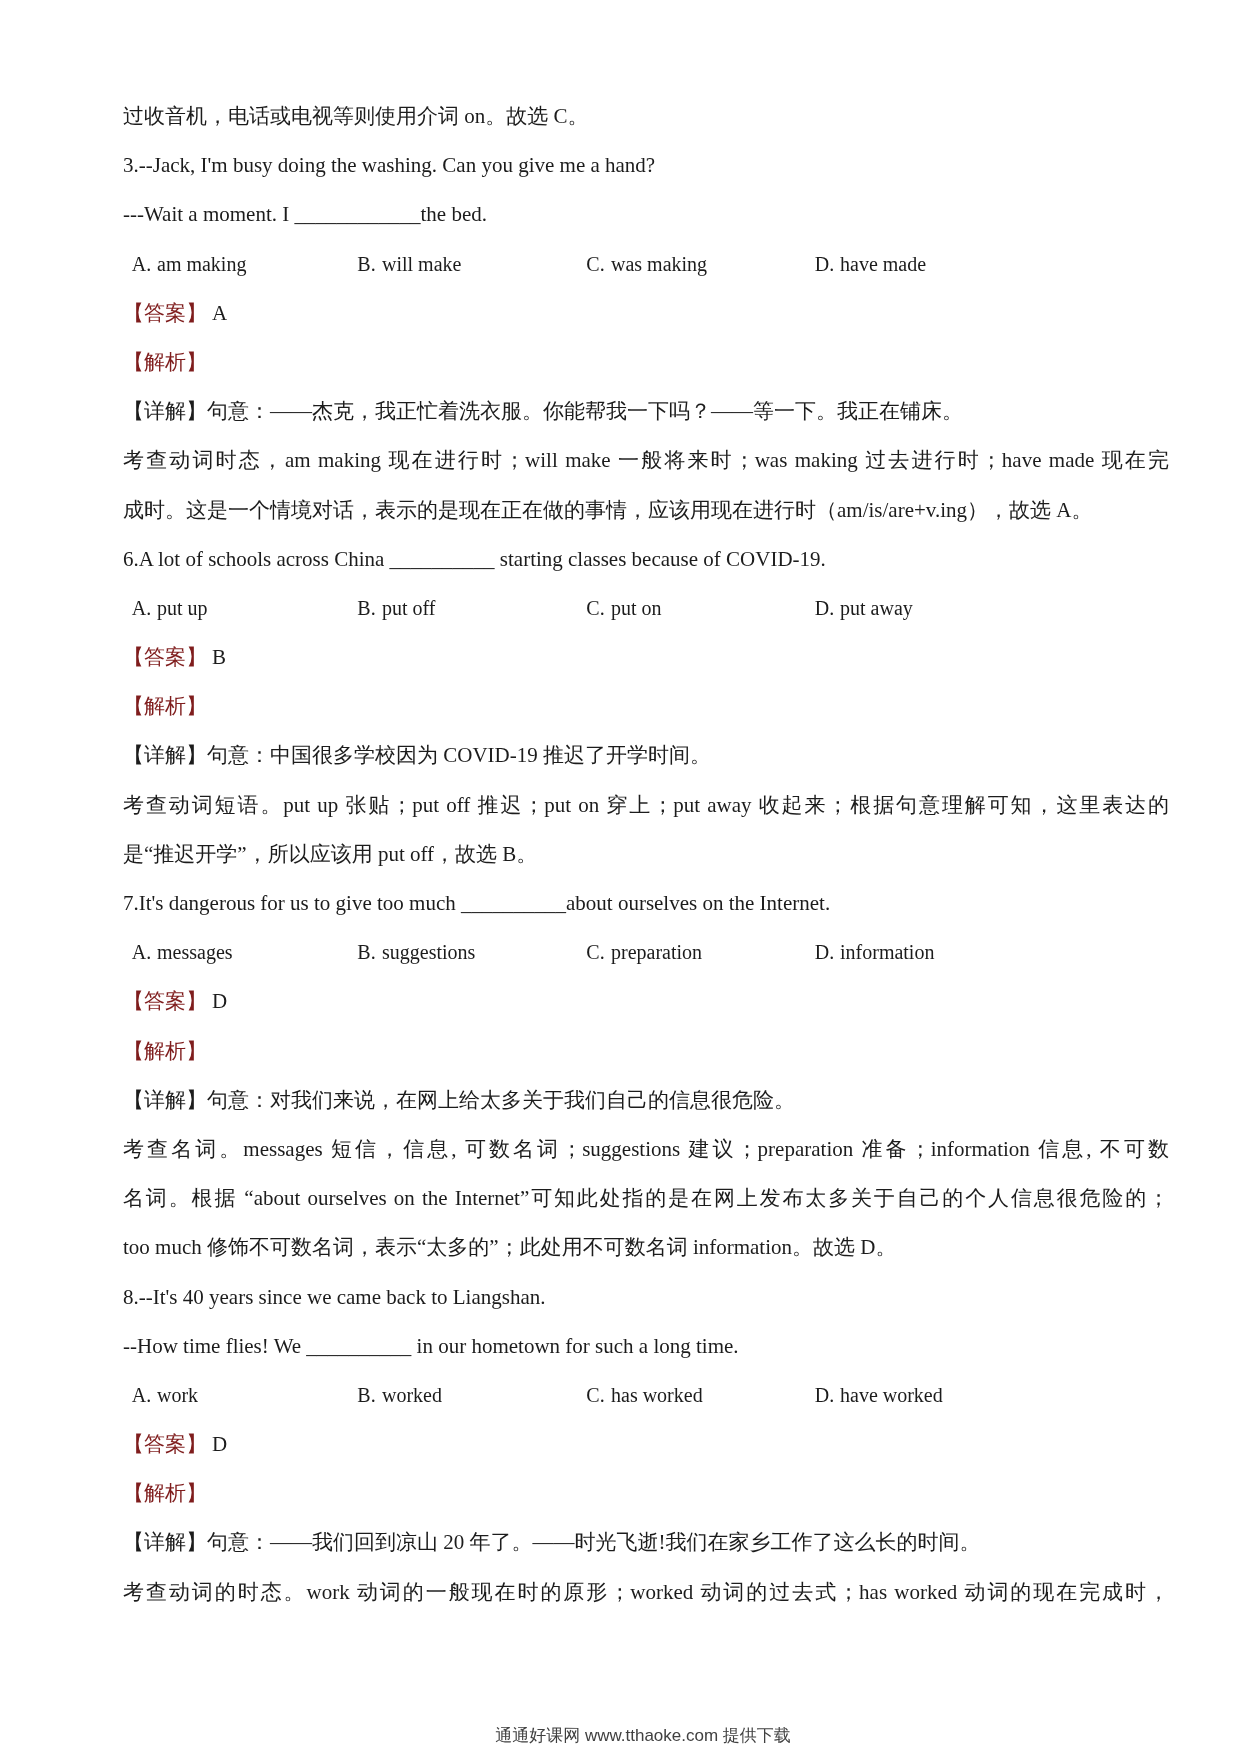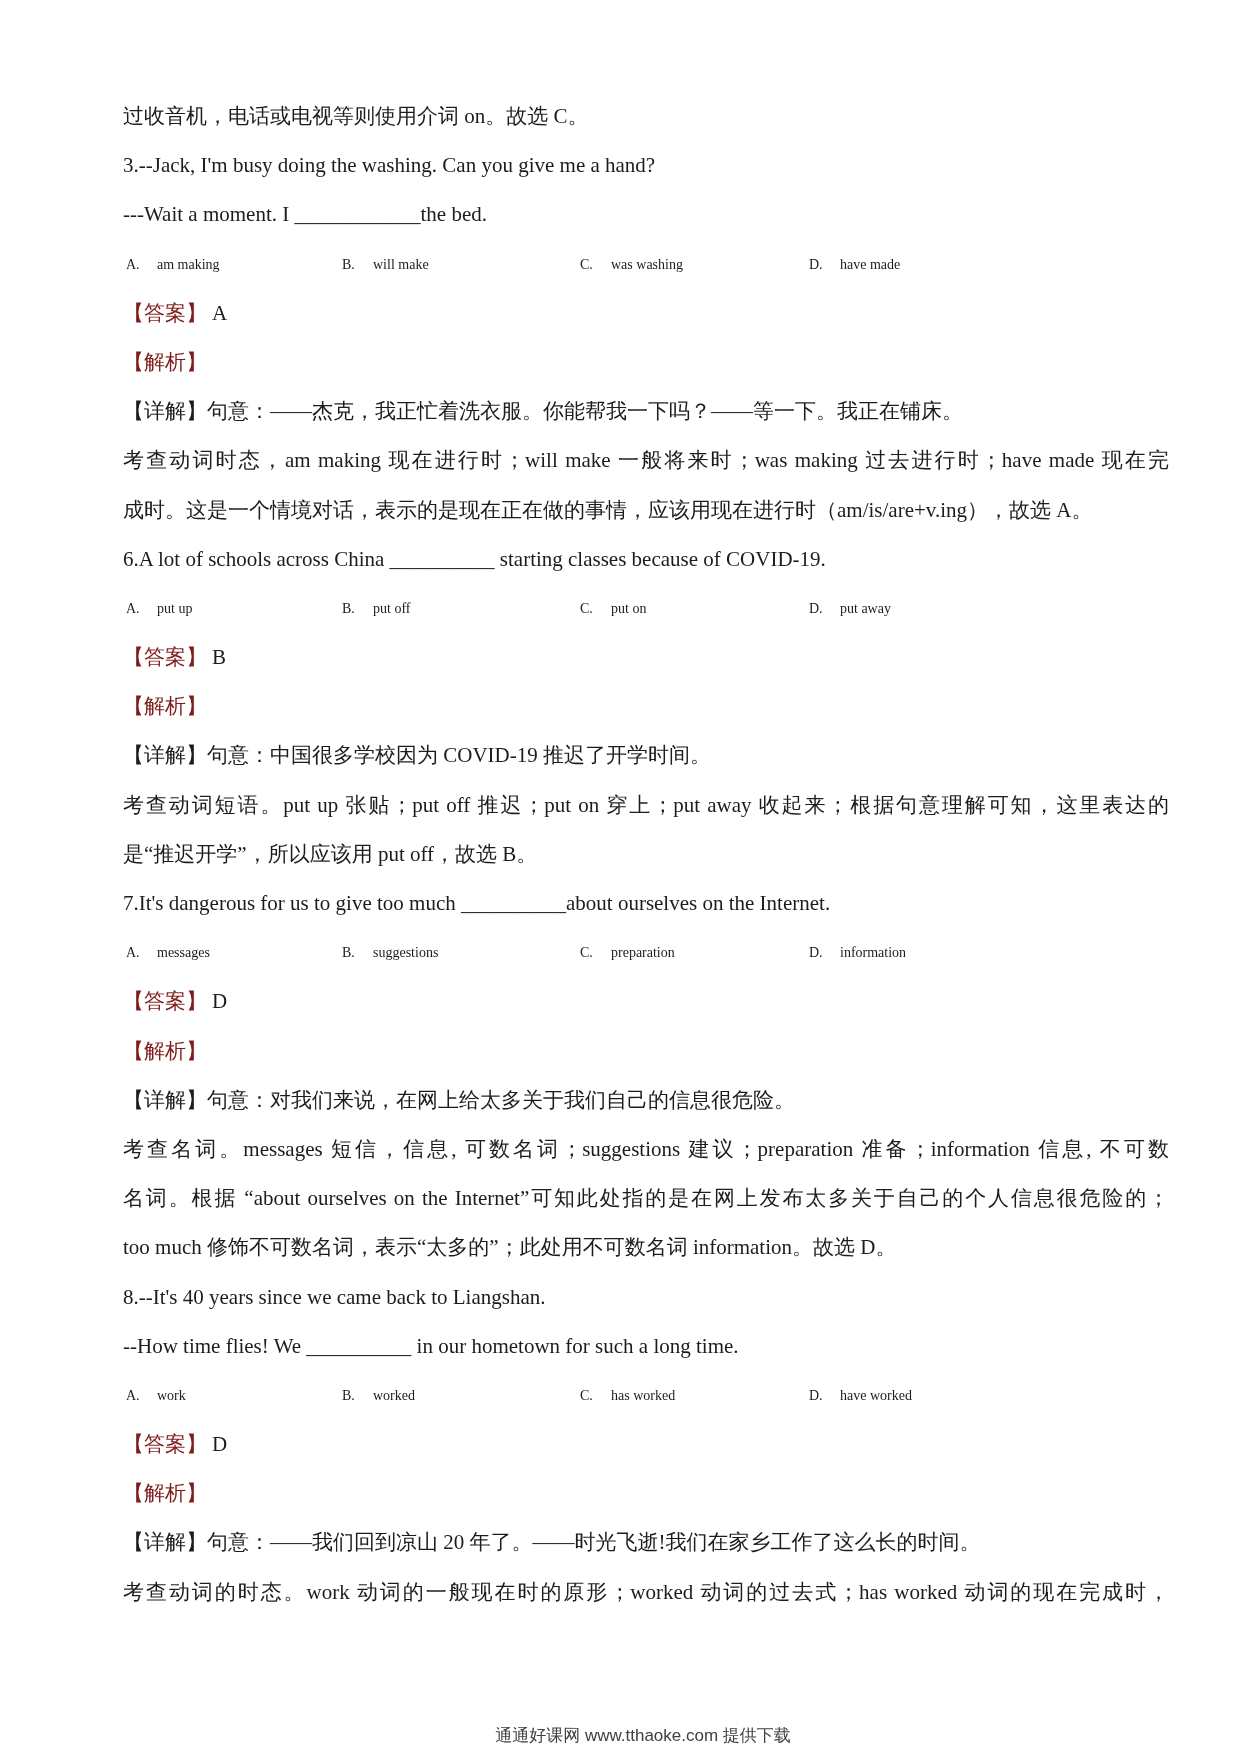--- a/index.html
+++ b/index.html
@@ -31,25 +31,26 @@
   }
   .line.fill {
     white-space: normal;
     text-align: justify;
     text-align-last: justify;
   }
   .options-row {
     position: relative;
     height: 49.2px;
     line-height: 49.2px;
-    font-size: 14px;
+    font-size: 20px;
+    text-align: center;
   }
   .opt { position: absolute; top: 0; }
   .opt.c1 { left: 3px; }
-  .opt.c2 { left: 219px; }
+  .opt.c2 { left: 228px; }
   .opt.c3 { left: 457px; }
   .opt.c4 { left: 686px; }
   .opt-letter { display: inline-block; width: 31px; }
   .blue { color: #7f1d1d; }
   .answer-value { margin-left: 5px; }
   .footer {
     position: absolute;
     top: 1724px;
     left: 0;
     width: 100%;
@@ -65,21 +66,21 @@
 <div class="page">
   <div class="content">
 
     <div class="line">过收音机，电话或电视等则使用介词 on。故选 C。</div>
 
     <div class="line">3.--Jack, I'm busy doing the washing. Can you give me a hand?</div>
     <div class="line">---Wait a moment. I ____________the bed.</div>
     <div class="options-row">
       <span class="opt c1"><span class="opt-letter">A.</span><span>am making</span></span>
       <span class="opt c2"><span class="opt-letter">B.</span><span>will make</span></span>
-      <span class="opt c3"><span class="opt-letter">C.</span><span>was washing</span></span>
+      <span class="opt c3"><span class="opt-letter">C.</span><span>was making</span></span>
       <span class="opt c4"><span class="opt-letter">D.</span><span>have made</span></span>
     </div>
     <div class="line"><span class="blue">【答案】</span><span class="answer-value">A</span></div>
     <div class="line"><span class="blue">【解析】</span></div>
     <div class="line">【详解】句意：——杰克，我正忙着洗衣服。你能帮我一下吗？——等一下。我正在铺床。</div>
     <div class="line fill">考查动词时态，am making 现在进行时；will make 一般将来时；was making 过去进行时；have made 现在完</div>
     <div class="line">成时。这是一个情境对话，表示的是现在正在做的事情，应该用现在进行时（am/is/are+v.ing），故选 A。</div>
 
     <div class="line">6.A lot of schools across China __________ starting classes because of COVID-19.</div>
     <div class="options-row">

